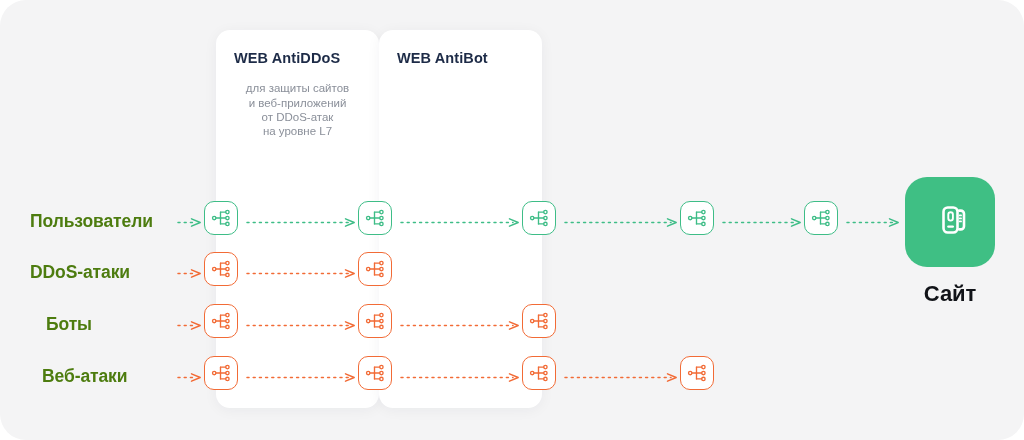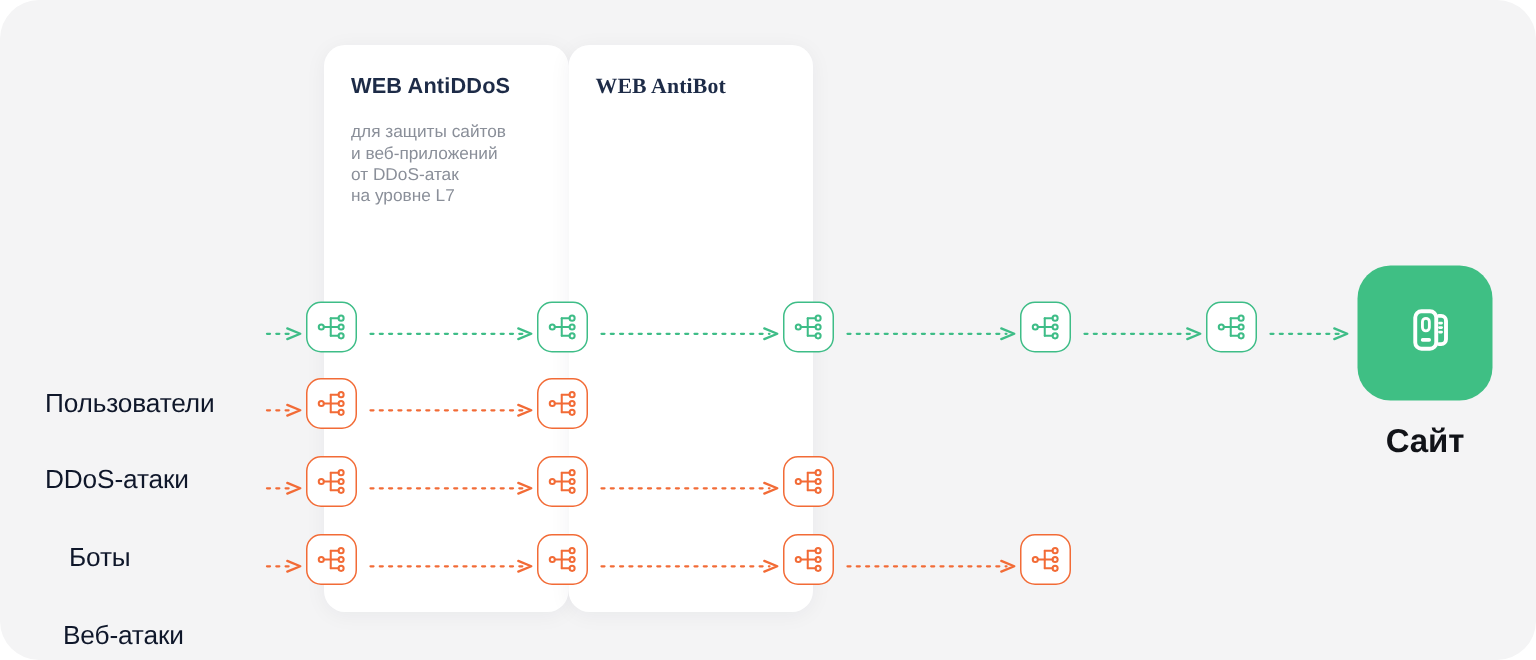--- a/index.html
+++ b/index.html
@@ -51,44 +51,44 @@
     letter-spacing: 0.1px;
     margin: 0 0 14px 0;
     line-height: 1.2;
   }
   .card-desc {
     font-size: 11.5px;
     line-height: 14.2px;
     color: #8a8f99;
     margin: 0;
     white-space: pre-line;
+    text-align: center;
   }
 
   
   .rows-layer {
     position: absolute;
     left: 0; top: 0;
     width: 1024px; height: 440px;
   }
   .row {
     position: absolute;
     left: 0;
     height: 40px;
   }
   .row-label {
     position: absolute;
     right: 100%;
     top: 50%;
     transform: translateY(-50%);
     white-space: nowrap;
     font-size: 17.5px;
-    font-weight: normal;
-    color: #0f172a;
+    font-weight: bold;
+    color: #4d7c0f;
     letter-spacing: -0.1px;
-    margin-top: 48px;
   }
 
   
   .node {
     position: absolute;
     top: 0;
     width: 34px;
     height: 34px;
     border-radius: 10px;
     border: 1.6px solid currentColor;
@@ -141,21 +141,21 @@
 <div class="canvas">
 
   <div class="cards-layer" id="cards-layer">
       <div class="card" style="left: 216px;">
         <div class="card-title">WEB AntiDDoS</div>
         <div class="card-desc">для защиты сайтов
 и веб-приложений
 от DDoS-атак
 на уровне L7</div>
       </div>
-      <div class="card" style="left: 379px; font-family: Liberation Serif, serif;">
+      <div class="card" style="left: 379px;">
         <div class="card-title">WEB AntiBot</div>
       </div>
     </div>
 
   <div class="rows-layer" id="rows-layer">
       <div class="row" style="top: 201px; left: 0px; width: 1024px;">
         <div class="row-label" style="right: auto; left: 30px; position: absolute;">Пользователи</div>
         <span class="arrow" style="left: 178px;">
           <svg width="23" height="9" viewBox="0 0 23 9">
             <line x1="0" y1="4.5" x2="17" y2="4.5" stroke="#3ebd87" stroke-width="1.5" stroke-linecap="round" stroke-dasharray="2 4.2"></line>

